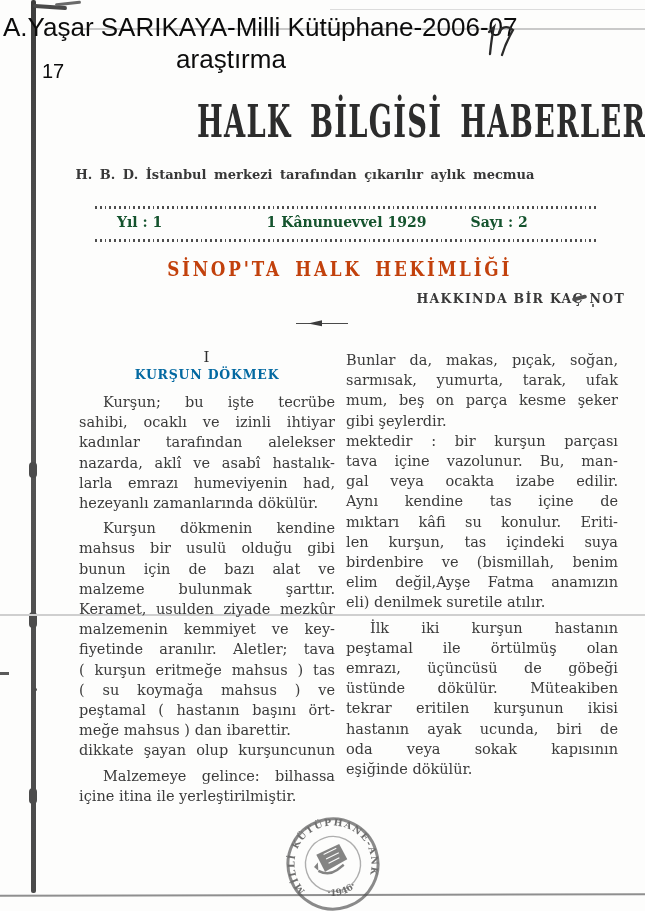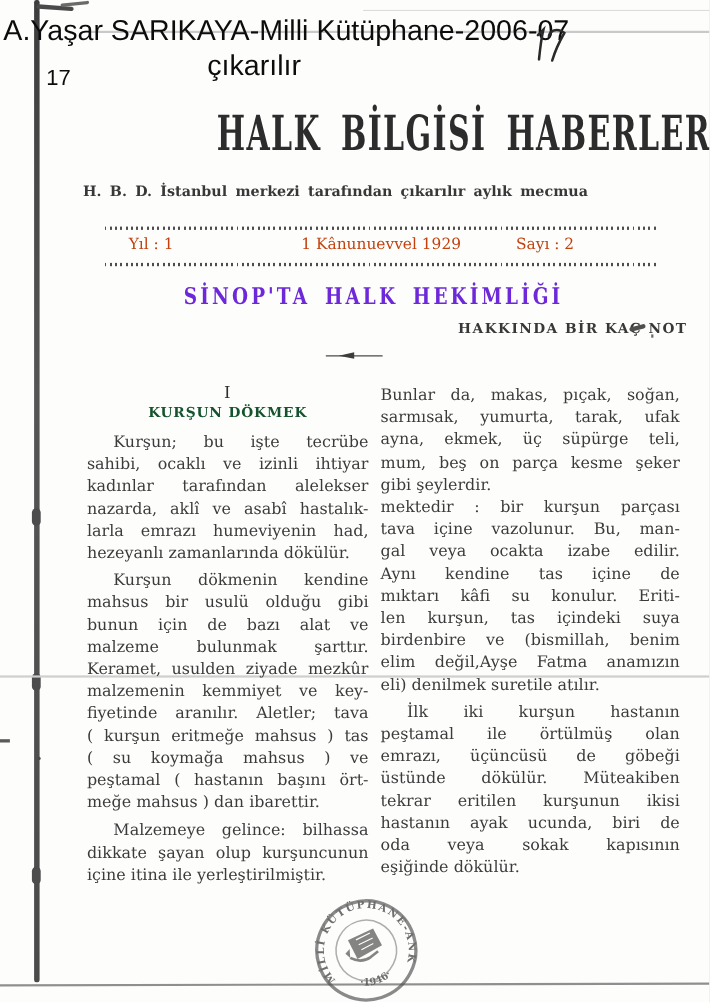--- a/index.html
+++ b/index.html
@@ -26,40 +26,40 @@
   #bottom-line{left:0;top:894px;width:645px;height:1.8px;background:#8f8f8f;transform:rotate(-0.15deg);}
   #ltick{left:0;top:672px;width:9px;height:3px;background:#5a5a5a;}
   #ldot{left:34px;top:688px;width:3px;height:3px;background:#4a4a4a;border-radius:50%;}
   
   #masthead-title{position:absolute;left:55px;top:96px;width:570px;text-align:center;white-space:nowrap;color:#2c2c2c;}
   #masthead-title span{display:inline-block;font-size:44px;font-weight:700;letter-spacing:2px;word-spacing:12px;transform:scaleX(.62);transform-origin:center;}
   #masthead-sub{position:absolute;left:45px;top:167px;width:520px;text-align:center;font-size:13px;font-weight:700;color:#383838;word-spacing:3px;}
   .dotrule{position:absolute;left:95px;width:503px;height:3px;
     background-image:repeating-linear-gradient(90deg,#4e4e4e 0 1.8px,transparent 1.8px 4.8px);}
   #rule1{top:206px;} #rule2{top:239px;}
-  #dateline{position:absolute;left:95px;top:214px;width:503px;display:grid;grid-template-columns:1fr auto 1fr;font-size:14px;font-weight:400;color:#c2410c;}
+  #dateline{position:absolute;left:95px;top:214px;width:503px;display:grid;grid-template-columns:1fr auto 1fr;font-size:14px;font-weight:700;color:#14532d;}
   #dateline .l{text-align:left;padding-left:22px;}
   #dateline .r{text-align:center;padding-right:26px;}
   
-  #art-title{position:absolute;left:55px;top:256px;width:570px;text-align:center;white-space:nowrap;color:#6d28d9;}
+  #art-title{position:absolute;left:55px;top:256px;width:570px;text-align:center;white-space:nowrap;color:#c2410c;}
   #art-title span{display:inline-block;font-size:21px;font-weight:700;letter-spacing:3.5px;word-spacing:6px;transform:scaleX(.8);transform-origin:center;}
   #art-sub{position:absolute;left:55px;top:291px;width:570px;text-align:right;font-size:12.5px;font-weight:700;letter-spacing:1.3px;color:#383838;}
   #pen-dash{position:absolute;left:572px;top:296px;width:15px;height:4px;background:#4f4f4f;border-radius:2px;transform:rotate(-14deg);}
   #pen-dot{position:absolute;left:592px;top:304px;width:2px;height:2.5px;background:#6a6a6a;}
   #divider{position:absolute;left:296px;top:319px;}
   
   .col{position:absolute;top:345px;font-size:14.5px;line-height:20.2px;color:#3b3b3b;}
   #col-left{left:79px;width:256px;padding-top:4px;}
   #col-right{left:346px;width:272px;padding-top:5px;}
   .ln{text-align:justify;text-align-last:justify;}
   .ln.end{text-align-last:left;}
   .ln.ind{text-indent:24px;}
   .ln.pgap{margin-top:5px;}
   .ln.cnum{text-align:center;text-align-last:center;font-size:15px;line-height:16px;letter-spacing:1px;color:#2f2f2f;}
-  .ln.chead{text-align:center;text-align-last:center;font-weight:700;font-size:12.5px;line-height:16px;letter-spacing:.8px;margin:2px 0 9px;color:#14532d;}
+  .ln.chead{text-align:center;text-align-last:center;font-weight:700;font-size:12.5px;line-height:16px;letter-spacing:.8px;margin:2px 0 9px;color:#0369a1;}
   
   #stamp{position:absolute;left:283px;top:814px;width:100px;height:100px;transform:rotate(-18deg);opacity:.82;color:#4f4f4f;}
   #stamp text{font-family:"DejaVu Serif",serif;font-weight:700;fill:#4f4f4f;}
 </style>
 </head>
 <body>
 
 <div id="page">
 
   <div class="artifact" id="vline"></div>
@@ -69,21 +69,21 @@
   <div class="artifact" id="vhook1"></div>
   <div class="artifact" id="vhook2"></div>
   <div class="artifact" id="faint-top-a"></div>
   <div class="artifact" id="faint-top-b"></div>
   <div class="artifact" id="faint-mid"></div>
   <div class="artifact" id="bottom-line"></div>
   <div class="artifact" id="ltick"></div>
   <div class="artifact" id="ldot"></div>
 
   <div class="ann" id="ann-line1">A.Yaşar SARIKAYA-Milli Kütüphane-2006-07</div>
-  <div class="ann" id="ann-line2">çıkarılır</div>
+  <div class="ann" id="ann-line2">araştırma</div>
   <div class="ann" id="ann-pagenum">17</div>
 
   <svg class="artifact" id="hand17" style="left:479px;top:22px;" width="40" height="42" viewBox="0 0 40 42" aria-label="17">
     <g fill="none" stroke="#2a2a2a" stroke-width="2.3" stroke-linecap="round">
       <path d="M10,10 L15,5 C13,13 12,22 11,32"></path>
       <path d="M20,11 C21,6 26,4 31,6 L34,8 C30,15 26,23 23,33"></path>
     </g>
   </svg>
 
   <div id="masthead-title">
@@ -124,28 +124,27 @@
       <div class="ln">mahsus bir usulü olduğu gibi</div>
       <div class="ln">bunun için de bazı alat ve</div>
       <div class="ln">malzeme bulunmak şarttır.</div>
       <div class="ln">Keramet, usulden ziyade mezkûr</div>
       <div class="ln">malzemenin kemmiyet ve key-</div>
       <div class="ln">fiyetinde aranılır. Aletler; tava</div>
       <div class="ln">( kurşun eritmeğe mahsus ) tas</div>
       <div class="ln">( su koymağa mahsus ) ve</div>
       <div class="ln">peştamal ( hastanın başını ört-</div>
       <div class="ln end">meğe mahsus ) dan ibarettir.</div>
+      <div class="ln">dikkate şayan olup kurşuncunun</div>
       <div class="ln ind pgap">Malzemeye gelince: bilhassa</div>
-      <div class="ln">dikkate şayan olup kurşuncunun</div>
       <div class="ln end">içine itina ile yerleştirilmiştir.</div>
     </div>
   <div class="col" id="col-right">
       <div class="ln">Bunlar da, makas, pıçak, soğan,</div>
       <div class="ln">sarmısak, yumurta, tarak, ufak</div>
-      <div class="ln">ayna, ekmek, üç süpürge teli,</div>
       <div class="ln">mum, beş on parça kesme şeker</div>
       <div class="ln end">gibi şeylerdir.</div>
       <div class="ln">mektedir : bir kurşun parçası</div>
       <div class="ln">tava içine vazolunur. Bu, man-</div>
       <div class="ln">gal veya ocakta izabe edilir.</div>
       <div class="ln">Aynı kendine tas içine de</div>
       <div class="ln">mıktarı kâfi su konulur. Eriti-</div>
       <div class="ln">len kurşun, tas içindeki suya</div>
       <div class="ln">birdenbire ve (bismillah, benim</div>
       <div class="ln">elim değil,Ayşe Fatma anamızın</div>

